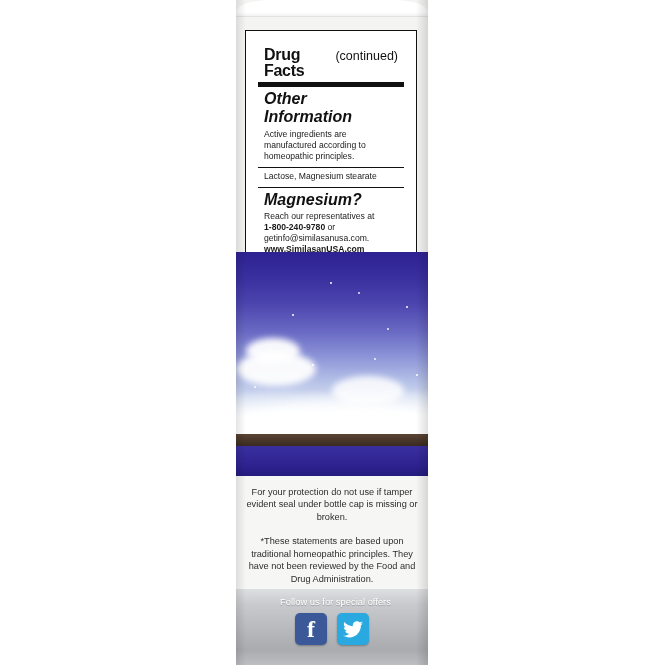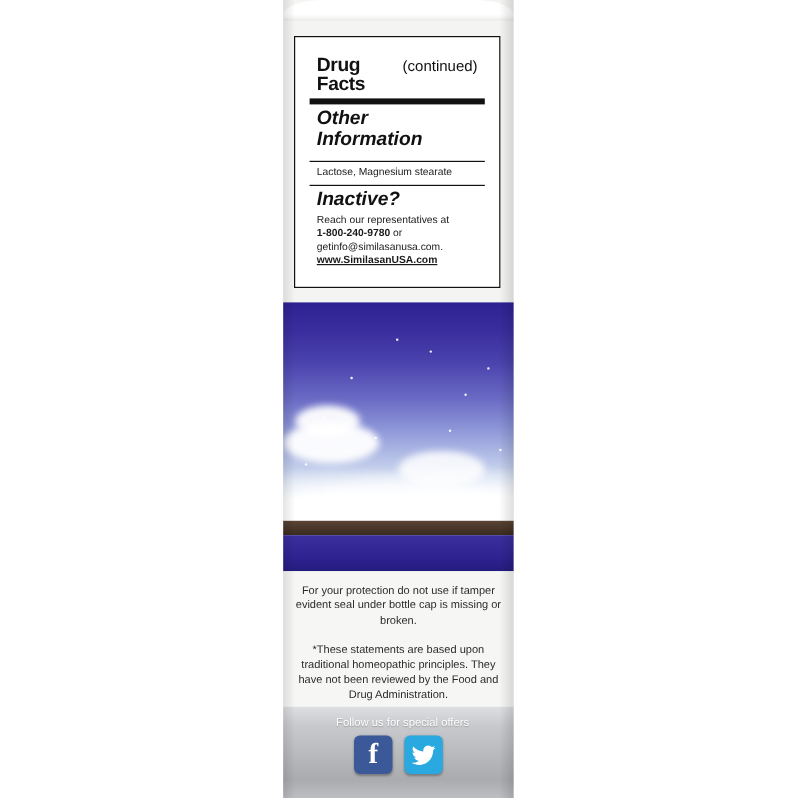--- a/index.html
+++ b/index.html
@@ -254,28 +254,29 @@
 
     <div id="drug-facts">
 
       <div class="df-title-row">
         <span class="df-title">Drug Facts</span>
         <span class="df-title-cont">(continued)</span>
       </div>
 
       <div class="df-section">
         <div class="df-head">Other Information</div>
+        <div class="df-body">Active ingredients are manufactured according to homeopathic principles.</div>
       </div>
 
       <div class="df-section">
         <div class="df-body">Lactose, Magnesium stearate</div>
       </div>
 
       <div class="df-section last">
-        <div class="df-head">Inactive?</div>
+        <div class="df-head">Magnesium?</div>
         <div class="df-body">
           <div>Reach our representatives at</div>
           <div>
             <span class="b">1-800-240-9780</span><span> or</span>
           </div>
           <div>getinfo@similasanusa.com.</div>
           <div class="u">www.SimilasanUSA.com</div>
         </div>
       </div>
 

